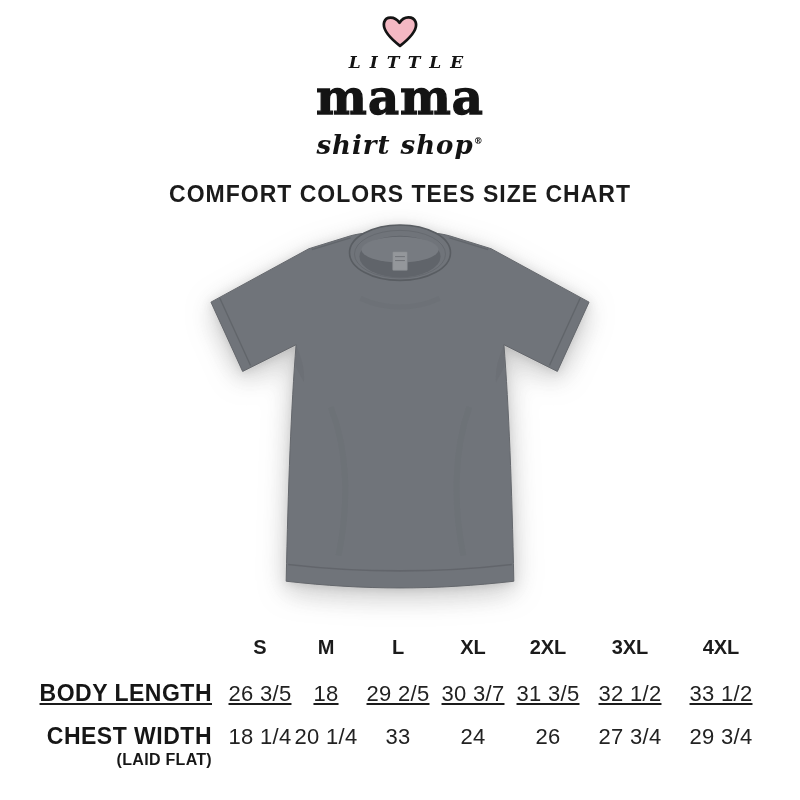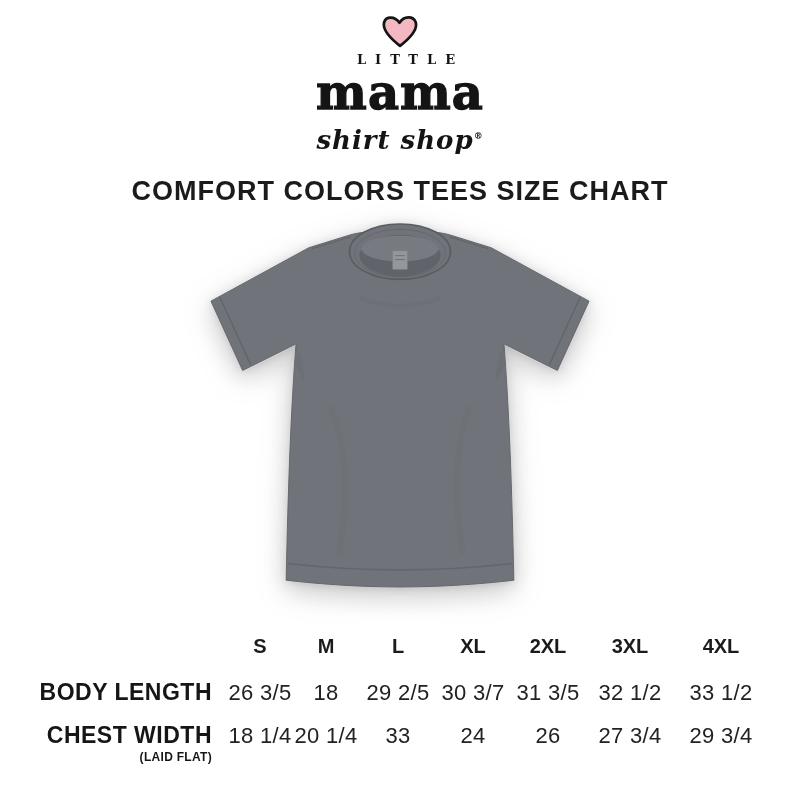--- a/index.html
+++ b/index.html
@@ -10,23 +10,23 @@
     color: #1c1c1c;
     overflow: hidden;
     position: relative;
   }
 
   
   .logo { padding-top: 14px; text-align: center; }
   .logo-heart { display: block; margin: 0 auto; }
   .logo-little {
     font-family: "DejaVu Serif", serif;
-    font-size: 13px; font-weight: 700;
+    font-size: 17px; font-weight: 700;
     letter-spacing: 9px; padding-left: 21px;
-    margin-top: 3px; color: #141414;
+    margin-top: 3px; color: #141414; font-style: italic;
   }
   .logo-mama {
     font-family: "DejaVu Serif", serif;
     font-size: 48px; font-weight: 900; line-height: 1.0;
     letter-spacing: 1px; color: #141414;
     -webkit-text-stroke: 1.3px #141414;
     margin-top: 1px;
   }
   .logo-script {
     font-family: "DejaVu Serif", serif;
@@ -34,46 +34,46 @@
     font-size: 26px; line-height: 1.05;
     color: #141414; letter-spacing: 1px;
     margin-top: 11px;
   }
   .logo-script .reg { font-size: 9px; vertical-align: super; font-style: normal; }
 
   
   .page-title {
     margin-top: 22px;
     text-align: center;
-    font-size: 27px; font-weight: 700;
+    font-size: 23px; font-weight: 700;
     letter-spacing: 1px; color: #1b1b1b;
   }
 
   
   .shirt-wrap { margin-top: 11px; text-align: center; }
   .shirt-wrap svg {
     filter: drop-shadow(0 8px 14px rgba(80,80,80,0.28))
             drop-shadow(0 2px 4px rgba(80,80,80,0.18));
   }
 
   
   .size-table { margin-top: 27px; width: 770px; }
   .trow {
     display: grid;
     grid-template-columns: 228px 64px 68px 76px 74px 76px 88px 94px;
     align-items: baseline;
   }
   .trow.header { margin-bottom: 21px; }
-  .trow.r1 { margin-bottom: 16px; }
+  .trow.r1 { margin-bottom: 16px; text-decoration: underline; }
   .cell { text-align: center; }
   .size-head { font-size: 20px; font-weight: 700; color: #1b1b1b; }
   .val { font-size: 22px; color: #222222; letter-spacing: 0.3px; }
   .rlabel-cell { text-align: right; padding-right: 16px; }
   .rlabel { font-size: 23px; font-weight: 700; letter-spacing: 0.5px; color: #161616; }
-  .rsub { font-size: 12px; font-weight: 700; letter-spacing: 0.3px; color: #161616; margin-top: 1px; text-align: right; }
+  .rsub { font-size: 16px; font-weight: 700; letter-spacing: 0.3px; color: #161616; margin-top: 1px; text-align: right; }
 </style>
 </head>
 <body>
 
 <div class="logo">
   <svg class="logo-heart" width="40" height="35" viewBox="0 0 32 28">
     <path d="M16 25.5 C 7 18.5, 1.8 11.5, 3.4 6.4 C 4.8 1.9, 11.6 1.4, 15.6 7.0
              C 19.2 1.2, 26.6 1.6, 28.4 6.2 C 30.4 11.3, 25 18.5, 16 25.5 Z" stroke="#141414" stroke-width="2.2" stroke-linejoin="round" fill="#f4b8c3"></path>
   </svg>
   <div class="logo-little">LITTLE</div>

